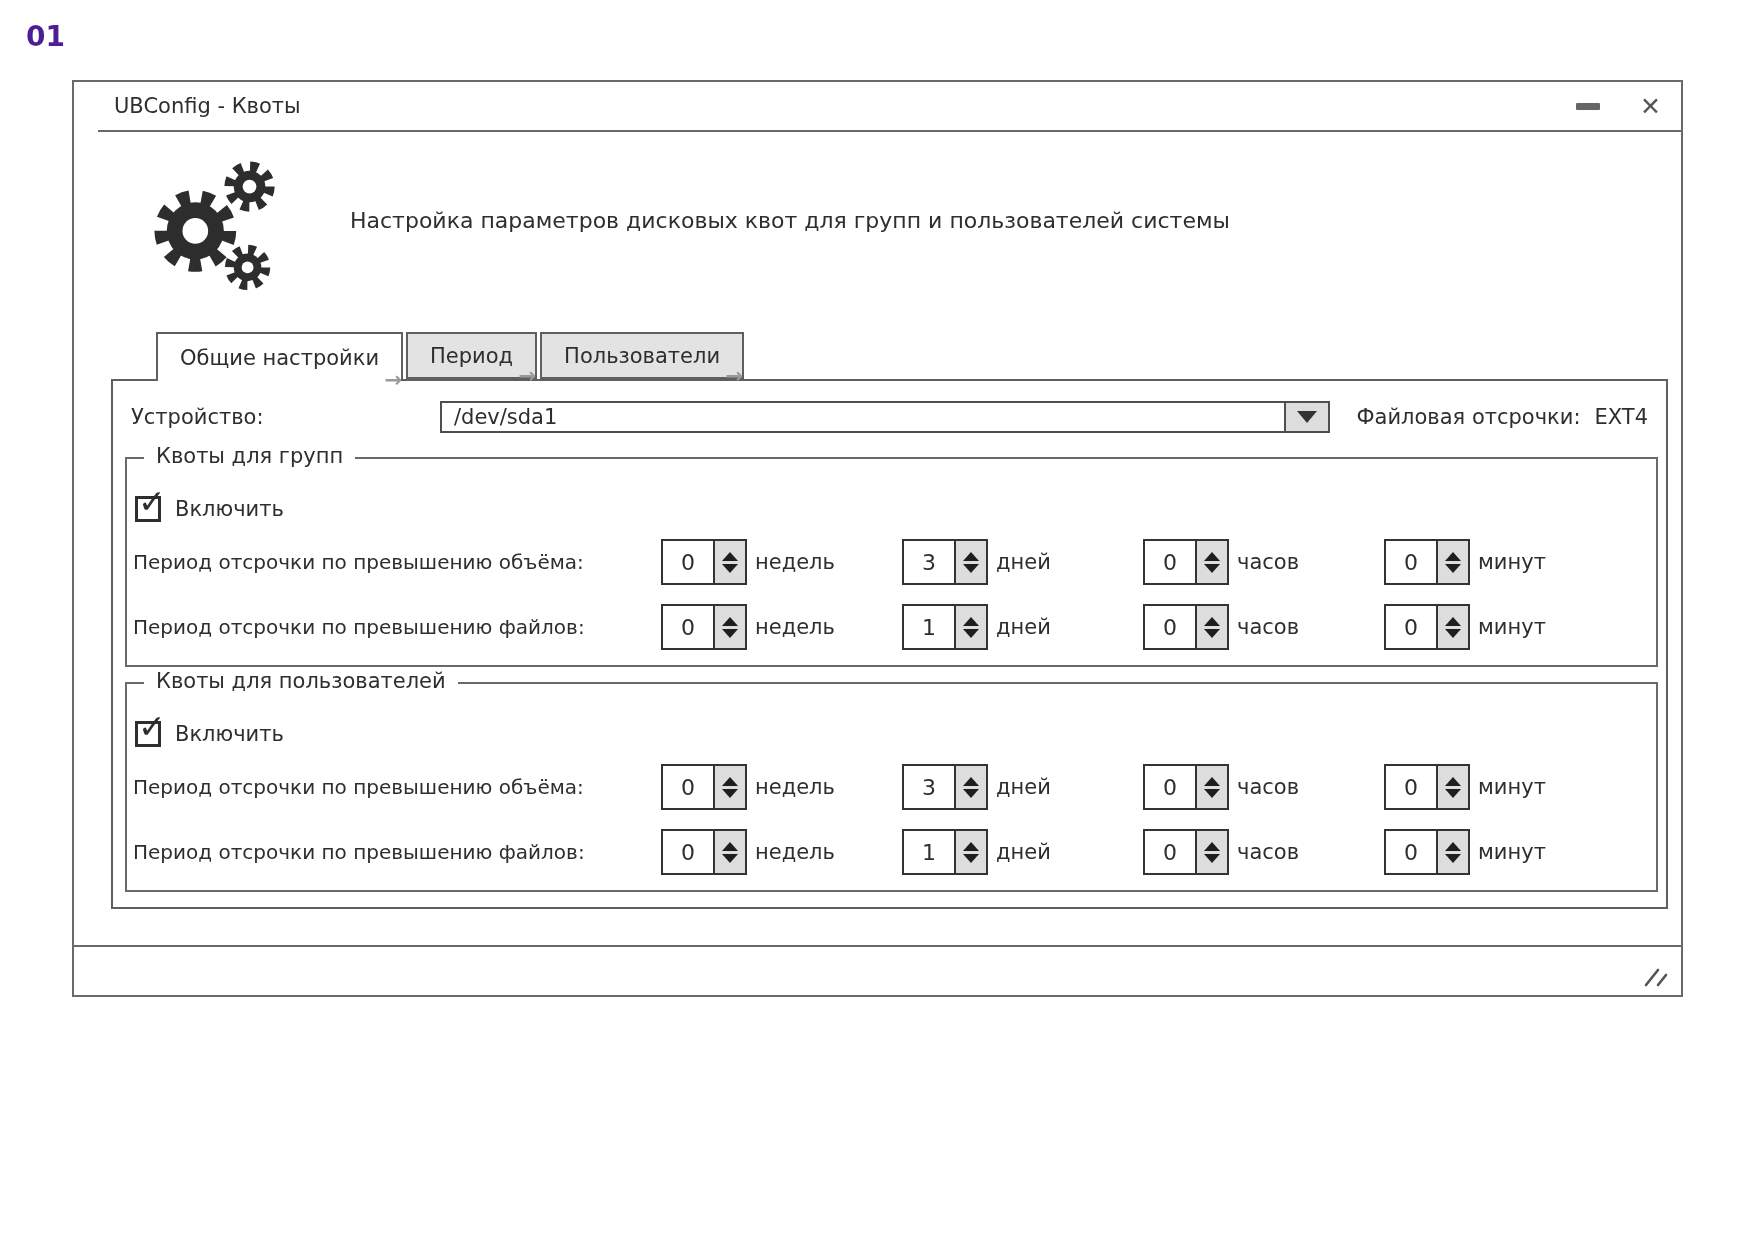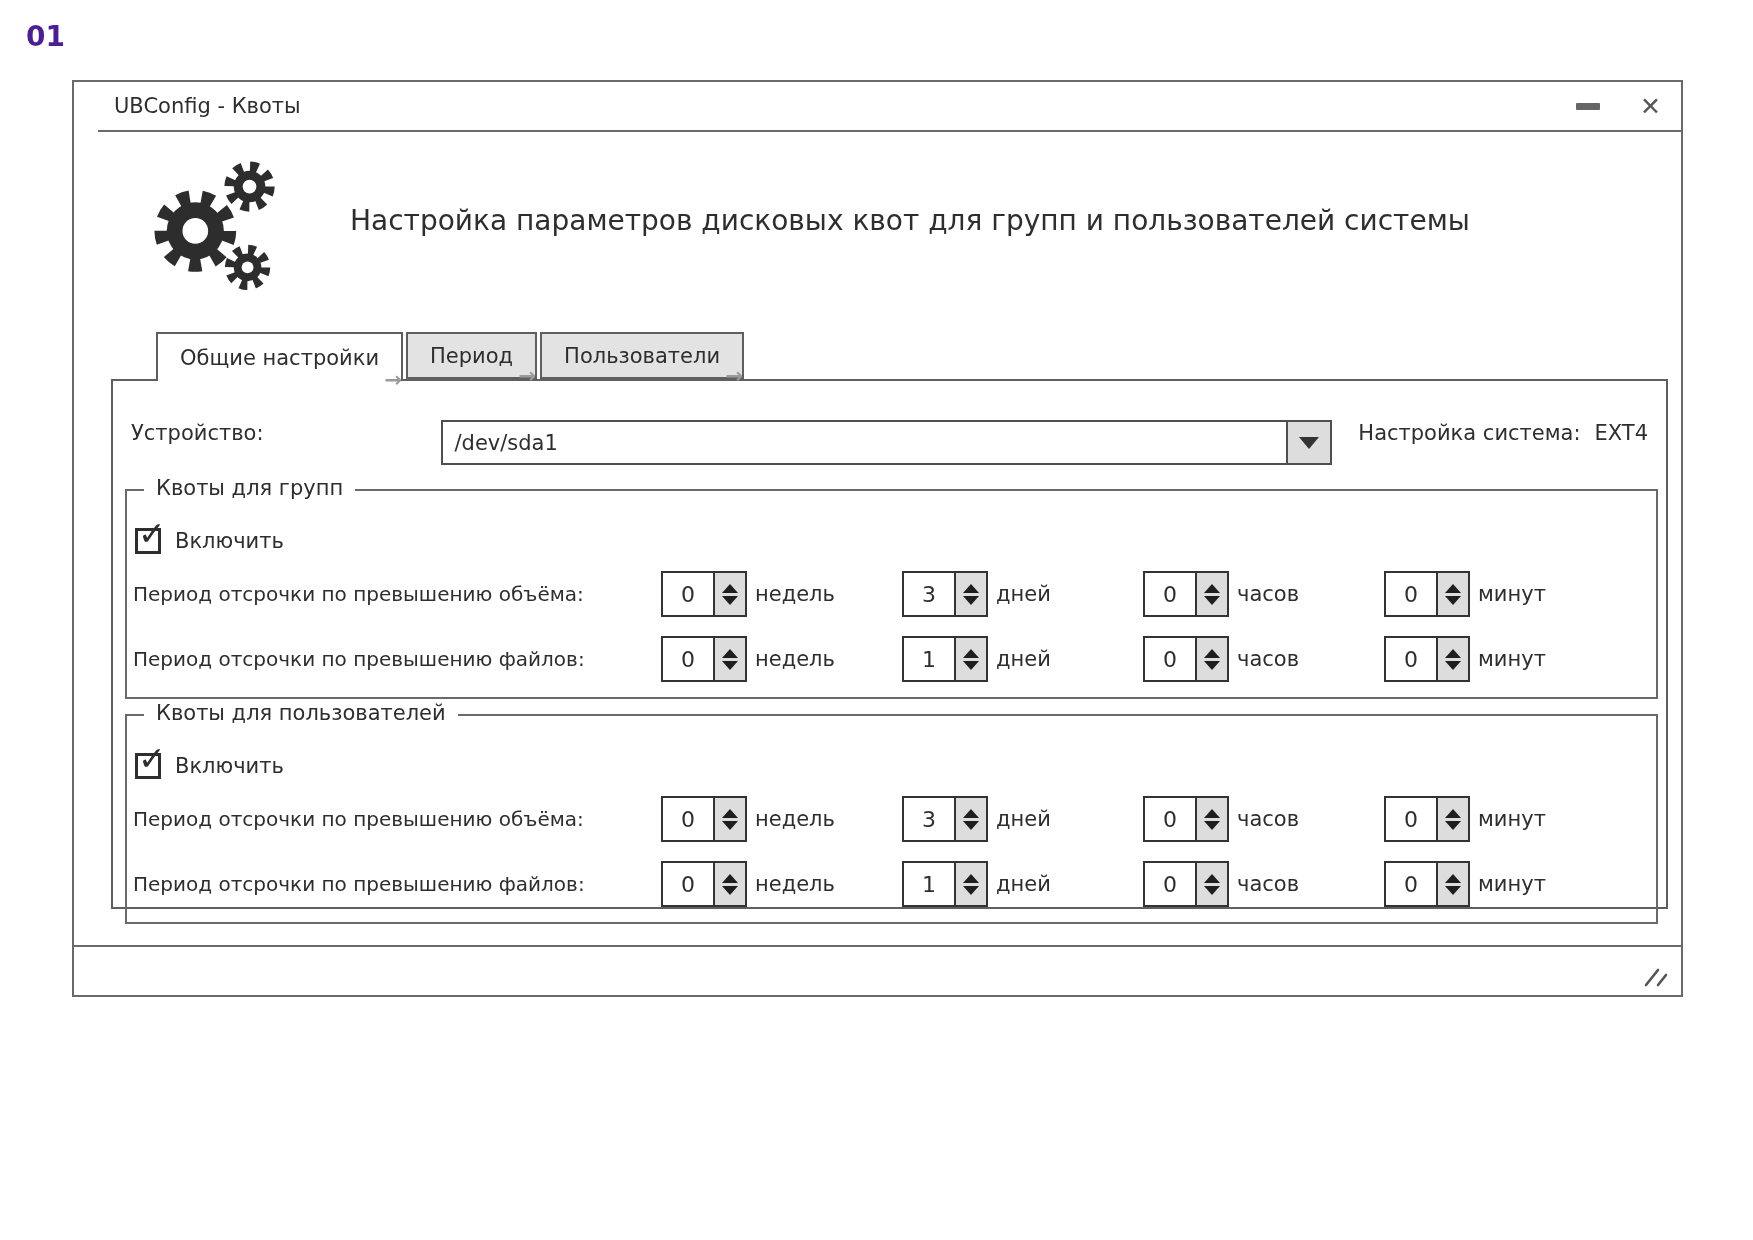--- a/index.html
+++ b/index.html
@@ -12,35 +12,35 @@
     border:2px solid #6a6a6a; background:#fff;padding-left:24px; }
 
   .titlebar { height:50px; border-bottom:2px solid #6a6a6a; display:flex; align-items:center;
     padding:0 20px 0 16px; font-size:21px; }
   .title { flex:1; }
   .win-min { width:24px; height:7px; background:#666; margin-right:40px; border-radius:1px; }
   .win-close { font-size:25px; font-weight:bold; color:#555; line-height:1; }
 
   .hero { display:flex; align-items:center; padding:24px 0 0 50px; }
   .gears-svg { width:138px; height:138px; }
-  .hero-text { margin-left:64px; font-size:28px; padding-bottom:10px; }
+  .hero-text { margin-left:64px; font-size:22px; padding-bottom:10px; }
 
   .tabs { display:flex; align-items:flex-end; margin:38px 0 0 58px; position:relative; z-index:2; }
   .tab { height:47px; border:2px solid #5f5f5f; background:#e3e3e3; font-size:21px;
     padding:0 22px; display:flex; align-items:center; position:relative; margin-right:3px; }
   .tab.active { background:#fff; border-bottom:none; height:49px; margin-bottom:-2px; z-index:5; }
   .tab-arrow { position:absolute; right:-1px; bottom:-11px; font-size:21px; font-weight:bold;
     color:#9a9a9a; z-index:6; pointer-events:none; }
 
   .panel { margin:0 13px; border:2px solid #5f5f5f; background:#fff; position:relative;
     z-index:1; height:530px; }
 
   .device-row { display:flex; align-items:center; padding:20px 18px 0 18px; }
   .device-label { width:312px; font-size:21px; }
-  .combo { display:flex; width:899px; height:45px; border:2px solid #4f4f4f; background:#fff;margin-top:19px; }
+  .combo { display:flex; width:899px; height:32px; border:2px solid #4f4f4f; background:#fff; }
   .combo-value { flex:1; display:flex; align-items:center; padding-left:12px; font-size:21px; }
   .combo-btn { width:44px; background:#ddd; border-left:2px solid #4f4f4f;
     display:flex; align-items:center; justify-content:center; }
   .tri-down-lg { width:0; height:0; border-left:10px solid transparent; border-right:10px solid transparent;
     border-top:12px solid #333; }
   .fs-wrap { margin-left:26px; font-size:21px; display:flex; gap:14px; white-space:nowrap; }
 
   .groupbox { position:relative; border:2px solid #6a6a6a; margin:24px 8px 0 12px;
     padding:30px 0 0 6px; height:210px; }
   .groupbox.second { margin-top:15px; }
@@ -119,21 +119,21 @@
 
     <div class="device-row">
       <div class="device-label">Устройство:</div>
       <div class="combo">
         <div class="combo-value">/dev/sda1</div>
         <div class="combo-btn">
           <div class="tri-down-lg"></div>
         </div>
       </div>
       <div class="fs-wrap">
-        <span>Настройка система:</span>
+        <span>Файловая отсрочки:</span>
         <span>EXT4</span>
       </div>
     </div>
 
     <div class="groupbox">
       <div class="legend">Квоты для групп</div>
 
       <div class="check-row">
         <div class="checkbox checked">
           <span class="mark">✓</span>

